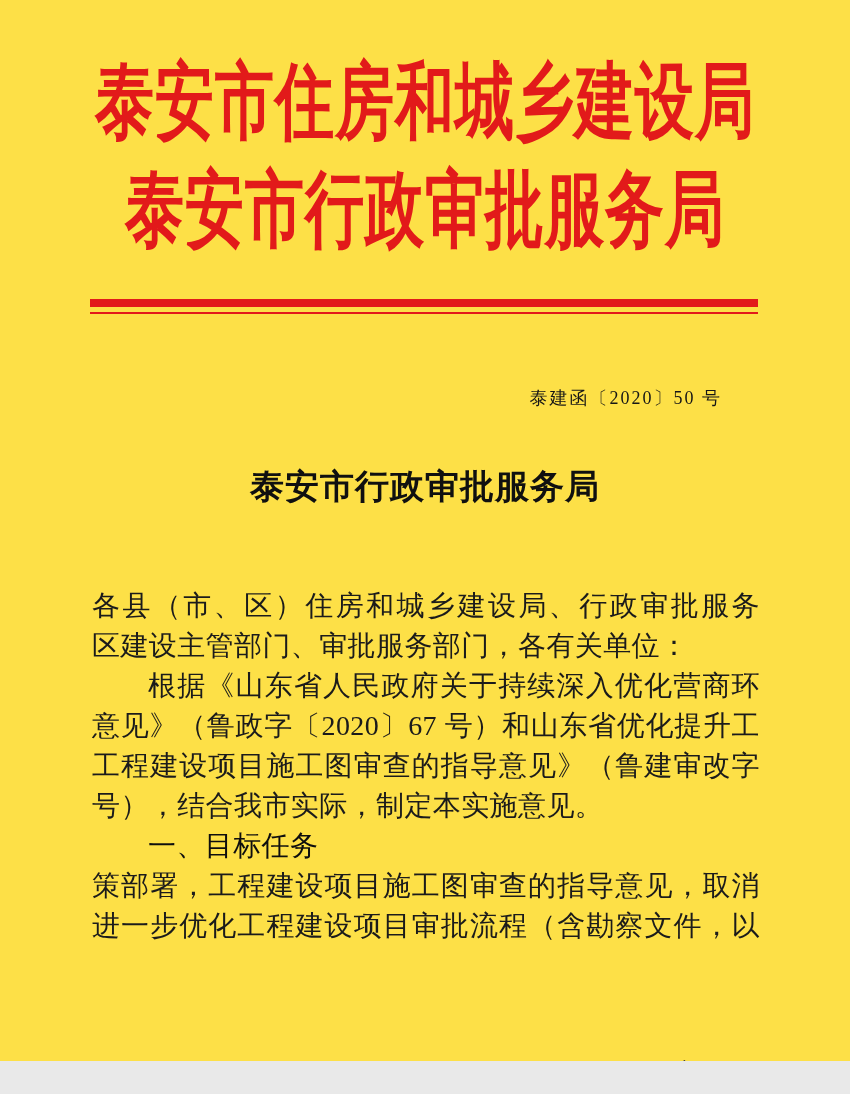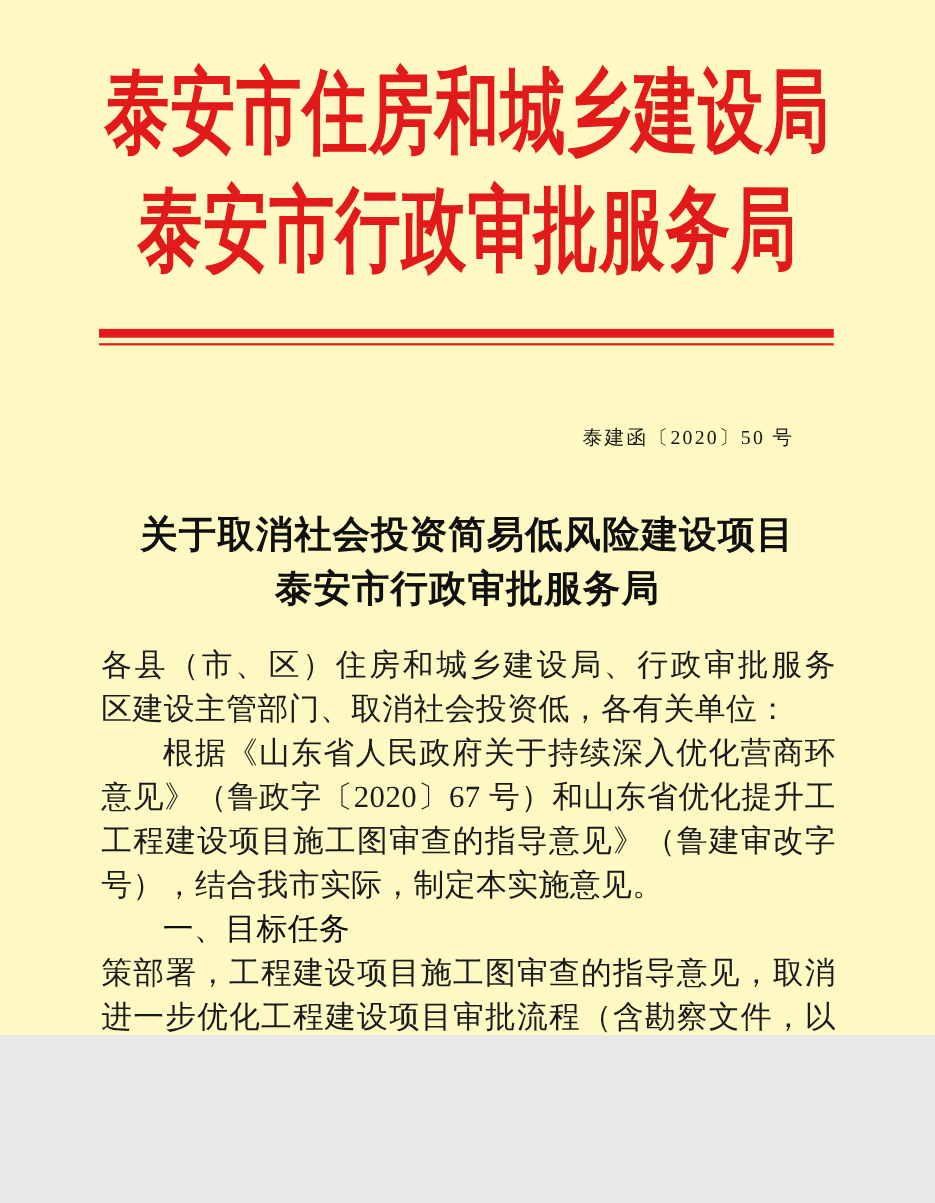--- a/index.html
+++ b/index.html
@@ -1,23 +1,23 @@
 <!DOCTYPE html>
 <html style="--accent: #e21a1a; --ink: #1b1b1b;"><head>
 <meta charset="utf-8">
 <style>
   :root { --accent: #e21a1a; --ink: #1b1b1b; }
   * { margin: 0; padding: 0; box-sizing: border-box; }
   html, body { background: #e9e9e9; }
   .page {
     position: relative;
     width: 850px;
-    height: 941px;
+    height: 1061px;
     margin: 0 auto;
-    background: #fef9c3;
+    background: #fde047;
     overflow: hidden;
     font-family: "Liberation Serif", "DejaVu Serif", serif;
     color: var(--ink);
   }
   
   .letterhead { position: absolute; top: 0; left: 0; width: 100%; }
   .agency {
     position: absolute;
     left: 0; width: 100%;
     text-align: center;
@@ -105,27 +105,26 @@
   <div class="letterhead">
     <div class="agency agency-1">泰安市住房和城乡建设局</div>
     <div class="agency agency-2">泰安市行政审批服务局</div>
     <div class="rule-thick"></div>
     <div class="rule-thin"></div>
   </div>
 
   <div class="doc-number">泰建函〔2020〕50 号</div>
 
   <div class="title">
-    <span class="title-line">关于取消社会投资简易低风险建设项目</span>
     <span class="title-line">泰安市行政审批服务局</span>
   </div>
 
   <div class="body-text">
     <p class="fill">各县（市、区）住房和城乡建设局、行政审批服务局，各功能</p>
-    <p>区建设主管部门、取消社会投资低，各有关单位：</p>
+    <p>区建设主管部门、审批服务部门，各有关单位：</p>
     <p class="fill indent">根据《山东省人民政府关于持续深入优化营商环境的实施</p>
     <p class="fill">意见》（鲁政字〔2020〕67 号）和山东省优化提升工程建设项目</p>
     <p class="fill">工程建设项目施工图审查的指导意见》（鲁建审改字〔2020〕15</p>
     <p>号），结合我市实际，制定本实施意见。</p>
     <p class="indent bold">一、目标任务</p>
     <p class="fill">策部署，工程建设项目施工图审查的指导意见，取消社会投资低</p>
     <p class="fill">进一步优化工程建设项目审批流程（含勘察文件，以下简称</p>
   </div>
 
   <div class="page-number">— 1 —</div>

